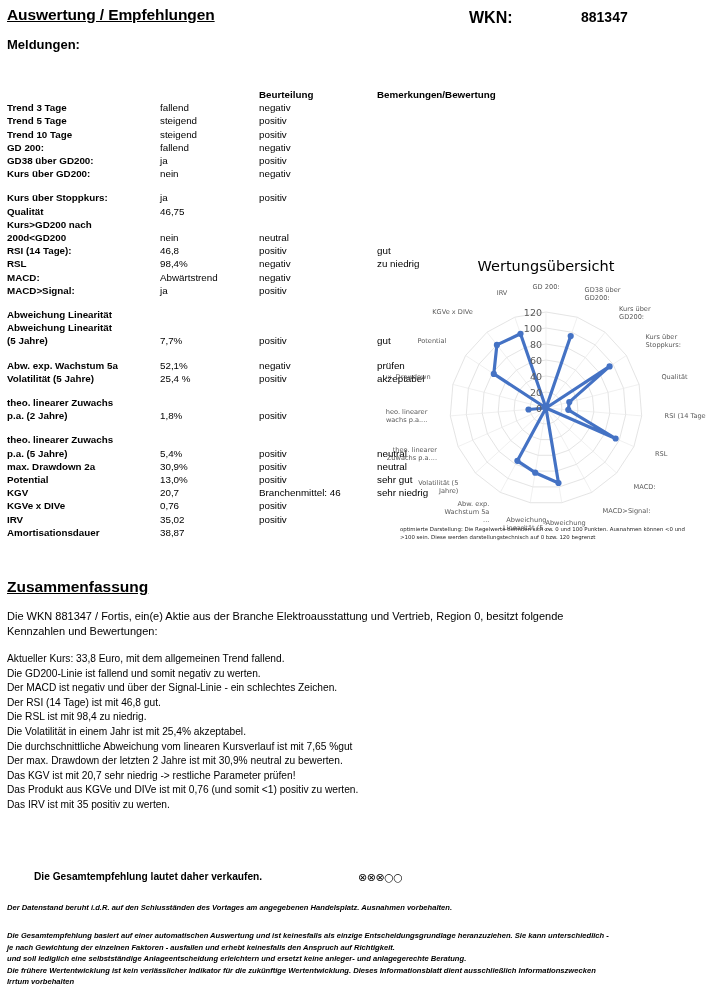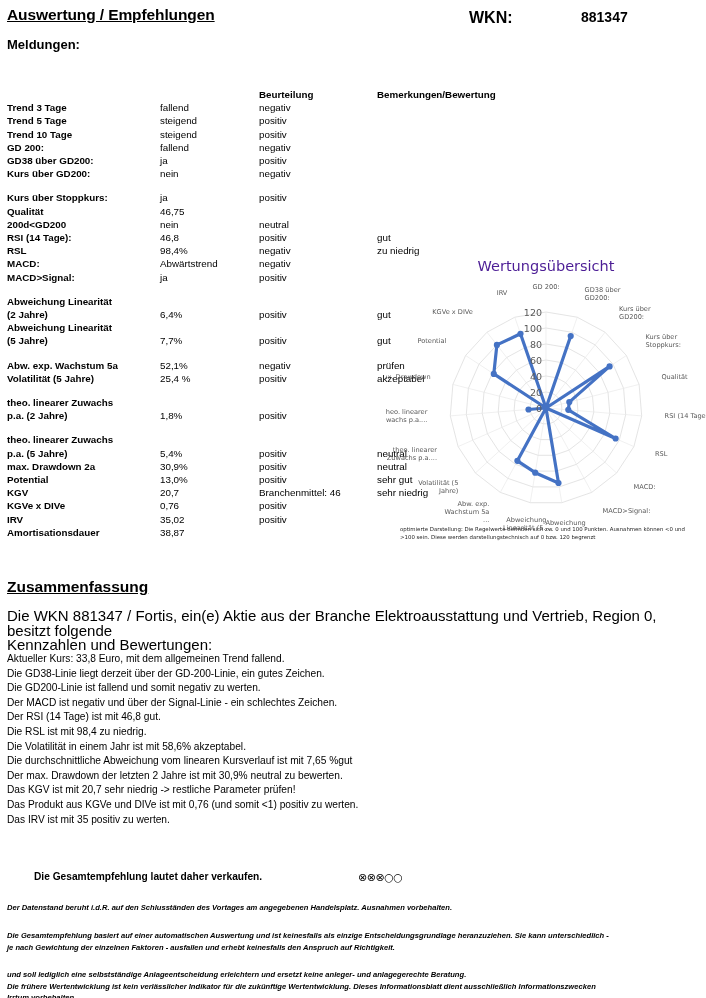--- a/index.html
+++ b/index.html
@@ -86,21 +86,21 @@
     top: 258px;
     width: 320px;
     height: 300px;
   }
   .chart-title {
     position: absolute;
     left: 0; top: 0;
     width: 320px;
     text-align: center;
     font-size: 14.5px;
-    color: #4c1d95;
+    color: #000000;
     font-family: "DejaVu Sans", sans-serif;
   }
   .chart-svg {
     position: absolute;
     left: 0;
     top: 22px;
   }
   .chart-note {
     position: absolute;
     left: 14px;
@@ -127,21 +127,21 @@
     position: absolute;
     left: 7px; top: 578px;
     font-size: 15.5px;
     font-weight: bold;
     text-decoration: underline;
   }
   .zus-intro {
     position: absolute;
     left: 7px; top: 609px;
     width: 690px;
-    font-size: 15px;
+    font-size: 11px;
     line-height: 14.5px;
   }
   .zus-lines {
     position: absolute;
     left: 7px; top: 652px;
     width: 690px;
     font-size: 10.2px;
     line-height: 14.6px;
   }
   .zus-lines div { white-space: nowrap; }
@@ -247,20 +247,26 @@
           <td class="c-beur">positiv</td>
           <td class="c-bem"></td>
         </tr>
         <tr>
           <td class="c-label">Qualität</td>
           <td class="c-value">46,75</td>
           <td class="c-beur"></td>
           <td class="c-bem"></td>
         </tr>
         <tr>
+          <td class="c-label">Kurs&gt;GD200 nach</td>
+          <td class="c-value"></td>
+          <td class="c-beur"></td>
+          <td class="c-bem"></td>
+        </tr>
+        <tr>
           <td class="c-label">200d&lt;GD200</td>
           <td class="c-value">nein</td>
           <td class="c-beur">neutral</td>
           <td class="c-bem"></td>
         </tr>
         <tr>
           <td class="c-label">RSI (14 Tage):</td>
           <td class="c-value">46,8</td>
           <td class="c-beur">positiv</td>
           <td class="c-bem">gut</td>
@@ -284,26 +290,20 @@
           <td class="c-bem"></td>
         </tr>
         <tr class="spacer">
           <td colspan="4"></td>
         </tr>
         <tr>
           <td class="c-label">Abweichung Linearität</td>
           <td class="c-value"></td>
           <td class="c-beur"></td>
           <td class="c-bem"></td>
-        </tr>
-        <tr>
-          <td class="c-label">(2 Jahre)</td>
-          <td class="c-value">6,4%</td>
-          <td class="c-beur">positiv</td>
-          <td class="c-bem">gut</td>
         </tr>
         <tr>
           <td class="c-label">Abweichung Linearität</td>
           <td class="c-value"></td>
           <td class="c-beur"></td>
           <td class="c-bem"></td>
         </tr>
         <tr>
           <td class="c-label">(5 Jahre)</td>
           <td class="c-value">7,7%</td>
@@ -465,38 +465,37 @@
     <div class="chart-note">optimierte Darstellung: Die Regelwerte befinden sich zw. 0 und 100 Punkten. Ausnahmen können &lt;0 und &gt;100 sein. Diese werden darstellungstechnisch auf 0 bzw. 120 begrenzt</div>
   </div>
 
   <div class="zus-title">Zusammenfassung</div>
   <div class="zus-intro">
     <div>Die WKN 881347 / Fortis, ein(e) Aktie aus der Branche Elektroausstattung und Vertrieb, Region 0, besitzt folgende</div>
     <div>Kennzahlen und Bewertungen:</div>
   </div>
   <div class="zus-lines" id="zus-lines">
       <div>Aktueller Kurs: 33,8 Euro, mit dem allgemeinen Trend fallend.</div>
-      <div>Die GD38-Linie liegt derzeit über der GD-200-Linie, ein gutes Zeichen.</div>
       <div>Die GD200-Linie ist fallend und somit negativ zu werten.</div>
       <div>Der MACD ist negativ und über der Signal-Linie - ein schlechtes Zeichen.</div>
       <div>Der RSI (14 Tage) ist mit 46,8 gut.</div>
       <div>Die RSL ist mit 98,4 zu niedrig.</div>
-      <div>Die Volatilität in einem Jahr ist mit 58,6% akzeptabel.</div>
+      <div>Die Volatilität in einem Jahr ist mit 25,4% akzeptabel.</div>
       <div>Die durchschnittliche Abweichung vom linearen Kursverlauf ist mit 7,65 %gut</div>
       <div>Der max. Drawdown der letzten 2 Jahre ist mit  30,9% neutral zu bewerten.</div>
       <div>Das KGV ist mit 20,7 sehr niedrig -&gt; restliche Parameter prüfen!</div>
       <div>Das Produkt aus KGVe und DIVe ist mit 0,76 (und somit &lt;1) positiv zu werten.</div>
       <div>Das IRV ist mit 35 positiv zu werten.</div>
     </div>
 
   <div class="reco">Die Gesamtempfehlung lautet daher verkaufen.</div>
   <div class="reco-dots">⊗⊗⊗○○</div>
 
   <div class="disc1">Der Datenstand beruht i.d.R. auf den Schlusständen des Vortages am angegebenen Handelsplatz. Ausnahmen vorbehalten.</div>
   <div class="disc2" id="disc-block">
       <div>Die Gesamtempfehlung basiert auf einer automatischen Auswertung und ist keinesfalls als einzige Entscheidungsgrundlage heranzuziehen. Sie kann unterschiedlich -</div>
-      <div style="margin-bottom: 16px;">je nach Gewichtung der einzelnen Faktoren - ausfallen und erhebt keinesfalls den Anspruch auf Richtigkeit.</div>
+      <div style="margin-bottom: 0px;">je nach Gewichtung der einzelnen Faktoren - ausfallen und erhebt keinesfalls den Anspruch auf Richtigkeit.</div>
       <div>und soll lediglich eine selbstständige Anlageentscheidung erleichtern und ersetzt keine anleger- und anlagegerechte Beratung.</div>
       <div>Die frühere Wertentwicklung ist kein verlässlicher Indikator für die zukünftige Wertentwicklung. Dieses Informationsblatt dient ausschließlich Informationszwecken</div>
       <div>Irrtum vorbehalten</div>
     </div>
 
 </div>
 
 </body></html>

